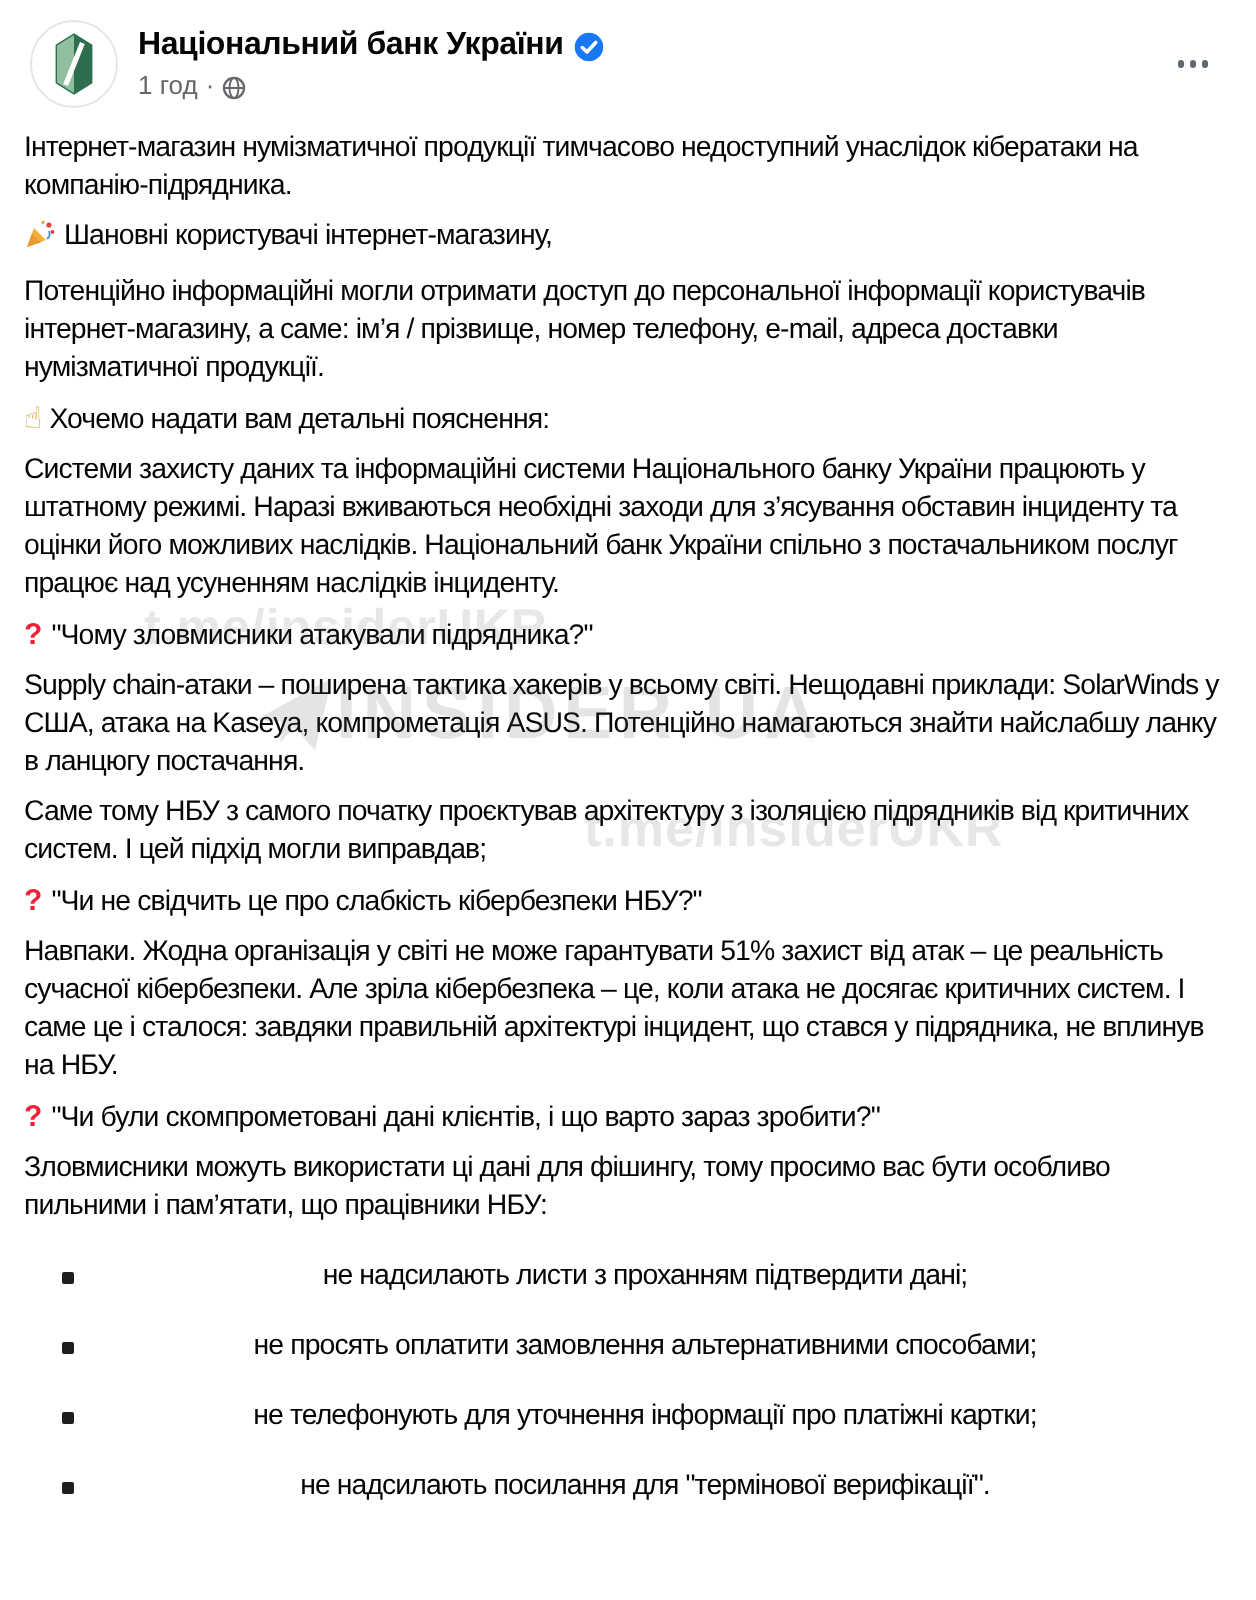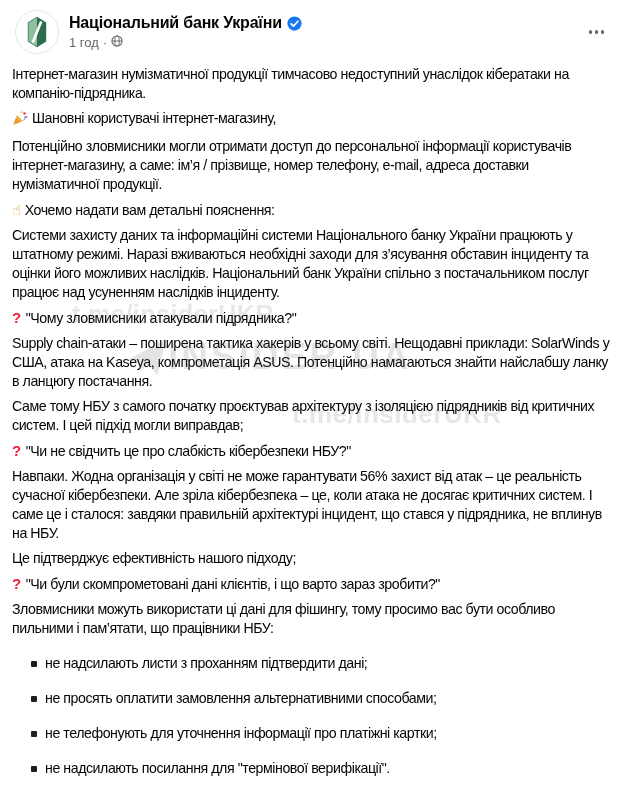--- a/index.html
+++ b/index.html
@@ -13,32 +13,32 @@
   .hdr{display:flex;align-items:center;position:relative;}
   .avatar{
     width:44px;height:44px;border-radius:50%;background:#fff;
     border:1px solid #e4e6eb;box-sizing:border-box;flex:0 0 auto;
     display:flex;align-items:center;justify-content:center;margin-left:3px;cursor:pointer;
   }
   .hdr-text{margin-left:10px;}
   .name-row{display:flex;align-items:center;gap:5px;justify-content:flex-end;}
   .author{font-size:16px;font-weight:700;color:#050505;letter-spacing:-0.2px;cursor:pointer;}
   .badge{width:15px;height:15px;display:inline-flex;}
-  .sub-row{display:flex;align-items:flex-start;gap:4px;font-size:13px;color:#65676b;margin-top:3px;}
+  .sub-row{display:flex;align-items:flex-end;gap:4px;font-size:13px;color:#65676b;margin-top:3px;}
   .dot-sep{color:#65676b;}
   .more{position:absolute;right:6px;top:14px;display:flex;gap:2.5px;padding:6px;cursor:pointer;}
   .more i{width:3.5px;height:3.5px;border-radius:50%;background:#606770;display:block;}
   
   .content{margin-top:11px;font-size:14.2px;line-height:19px;color:#050505;letter-spacing:-0.45px;}
   .content p{margin:0 0 6px 0;}
   .lead-red{color:#ef2139;font-weight:700;margin-right:5px;font-size:15px;}
   .lead-hand{color:#dfa343;margin-right:4px;font-size:15px;}
   .emoji-svg{display:inline-block;vertical-align:-3px;margin-right:4px;}
   ul.plist{list-style:none;margin:2px 0 0 0;padding:0 0 0 3px;}
-  ul.plist li{position:relative;padding-left:14px;margin:16px;line-height:19px;}
+  ul.plist li{position:relative;padding-left:14px;margin:16px;line-height:19px;text-align:center;}
   ul.plist li::before{
     content:"";position:absolute;left:0;top:7px;width:6px;height:6px;
     background:#1c1e21;border-radius:1px;
   }
   
   .wm{position:absolute;pointer-events:none;white-space:nowrap;z-index:6;font-weight:bold;}
   .wm-small{font-size:25px;color:rgba(70,70,70,0.13);letter-spacing:0.5px;}
   .wm-big{
     left:126px;top:336px;display:flex;align-items:center;gap:0;
     font-size:37px;font-weight:700;letter-spacing:3px;color:rgba(85,85,85,0.16);
@@ -99,44 +99,43 @@
           <polygon points="1.5,14.5 5,5 11,11" fill="#f2b13c"></polygon>
           <polygon points="1.5,14.5 4,7.8 8.5,12.2" fill="#e89b2e"></polygon>
           <circle cx="12.5" cy="3.5" r="1.3" fill="#e04343"></circle>
           <circle cx="14.2" cy="7" r="1" fill="#e04343"></circle>
           <circle cx="9.5" cy="2.2" r="0.9" fill="#f2b13c"></circle>
           <path d="M11.5 10.5 Q13.5 9 12.5 6.5" fill="none" stroke="#4a90d9" stroke-width="0.9"></path>
         </svg>
       </span><span>Шановні користувачі інтернет-магазину,</span>
     </p>
 
-    <p>Потенційно зловмисники могли отримати доступ до персональної інформації користувачів інтернет-магазину, а саме: ім’я / прізвище, номер телефону, e-mail, адреса доставки нумізматичної продукції.</p>
+    <p>Потенційно інформаційні могли отримати доступ до персональної інформації користувачів інтернет-магазину, а саме: ім’я / прізвище, номер телефону, e-mail, адреса доставки нумізматичної продукції.</p>
 
 
     <p>
       <span class="lead-hand">☝</span><span>Хочемо надати вам детальні пояснення:</span>
     </p>
 
     <p>Системи захисту даних та інформаційні системи Національного банку України працюють у штатному режимі. Наразі вживаються необхідні заходи для з’ясування обставин інциденту та оцінки його можливих наслідків. Національний банк України спільно з постачальником послуг працює над усуненням наслідків інциденту.</p>
 
     <p>
       <span class="lead-red">?</span><span>"Чому зловмисники атакували підрядника?"</span>
     </p>
 
     <p>Supply chain-атаки – поширена тактика хакерів у всьому світі. Нещодавні приклади: SolarWinds у США, атака на Kaseya, компрометація ASUS. Потенційно намагаються знайти найслабшу ланку в ланцюгу постачання.</p>
 
     <p>Саме тому НБУ з самого початку проєктував архітектуру з ізоляцією підрядників від критичних систем. І цей підхід могли виправдав;</p>
 
     <p>
       <span class="lead-red">?</span><span>"Чи не свідчить це про слабкість кібербезпеки НБУ?"</span>
     </p>
 
-    <p>Навпаки. Жодна організація у світі не може гарантувати 56% захист від атак – це реальність сучасної кібербезпеки. Але зріла кібербезпека – це, коли атака не досягає критичних систем. І саме це і сталося: завдяки правильній архітектурі інцидент, що стався у підрядника, не вплинув на НБУ.</p>
+    <p>Навпаки. Жодна організація у світі не може гарантувати 51% захист від атак – це реальність сучасної кібербезпеки. Але зріла кібербезпека – це, коли атака не досягає критичних систем. І саме це і сталося: завдяки правильній архітектурі інцидент, що стався у підрядника, не вплинув на НБУ.</p>
 
-    <p>Це підтверджує ефективність нашого підходу;</p>
 
     <p>
       <span class="lead-red">?</span><span>"Чи були скомпрометовані дані клієнтів, і що варто зараз зробити?"</span>
     </p>
 
 
     <p>Зловмисники можуть використати ці дані для фішингу, тому просимо вас бути особливо пильними і пам’ятати, що працівники НБУ:</p>
 
     <ul class="plist">
       <li>не надсилають листи з проханням підтвердити дані;</li>

